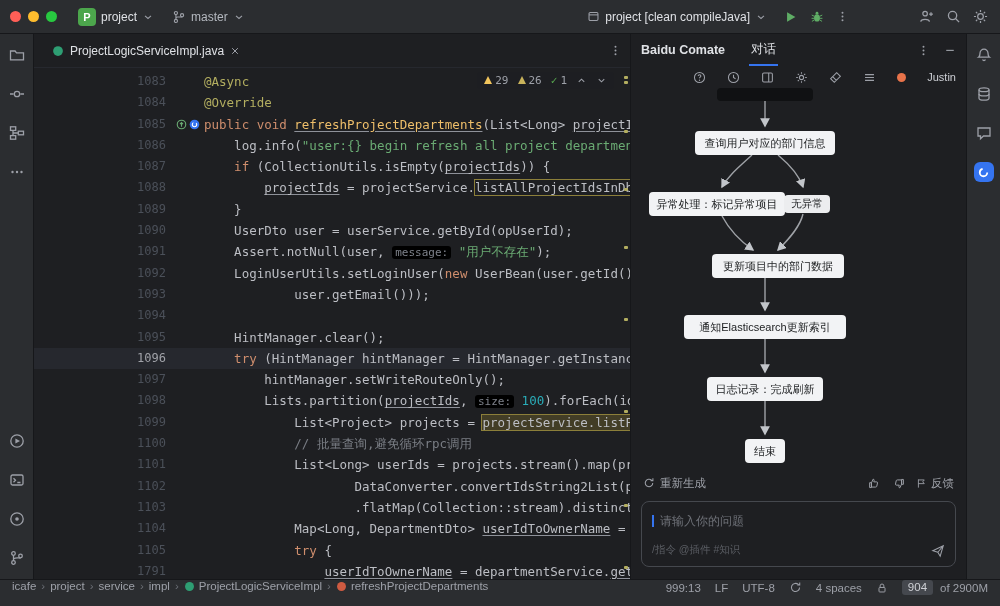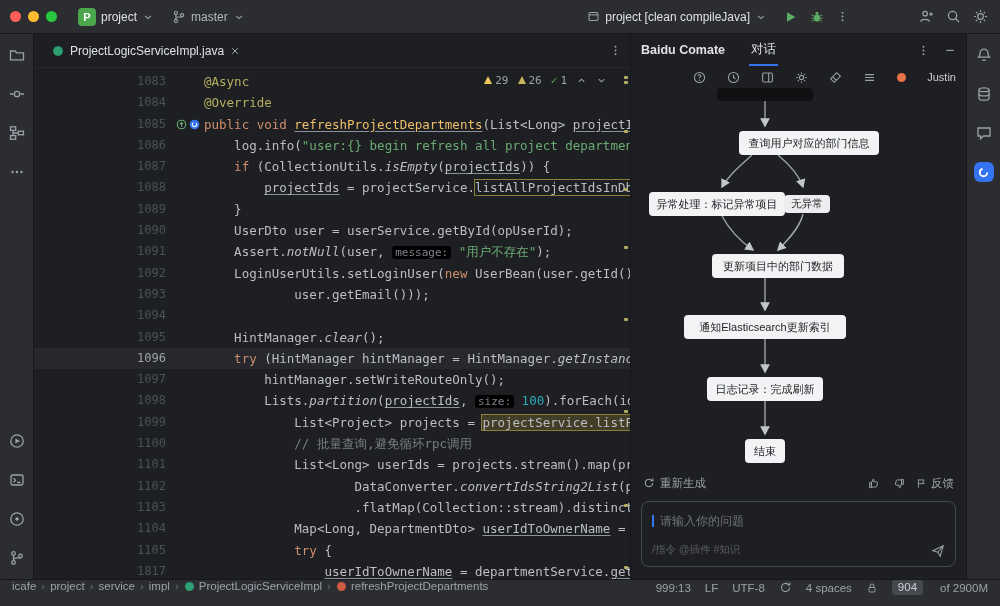--- a/index.html
+++ b/index.html
@@ -35,21 +35,21 @@
 .cur .ln{color:#A0A2A8}
 .gut{width:28px;flex:none;display:flex;align-items:center;gap:2px}
 .codetxt{flex:1;min-width:0;overflow:hidden}
 .tk-d{color:#BCBEC4}
 .tk-k{color:#CF8E6D}
 .tk-a{color:#B3AE60}
 .tk-s{color:#6AAB73}
 .tk-n{color:#2AACB8}
 .tk-c{color:#7A7E85}
 .tk-m{color:#EFBF6A}
-.tk-i{font-style:italic;color:#BCBEC4}
+.tk-i{color:#BCBEC4}
 .tk-h{color:#7E828B;background:#000000;border-radius:3px;padding:0 3px;font-size:11px}
 .tk-u{text-decoration:underline;text-underline-offset:2px;text-decoration-color:#8E9199}
 .tk-box{color:#BCBEC4;outline:1px solid #8C7F3A}
 .tk-wb{color:#BCBEC4;background:rgba(160,140,50,.28);outline:1px solid #8C7F3A}
 .inspections{position:absolute;top:4px;right:16px;display:flex;align-items:center;gap:9px;font-size:11px;color:#9DA0A8;background:rgba(30,31,34,.88);padding:2px 7px;border-radius:4px}
 .tri{width:0;height:0;border-left:4.5px solid transparent;border-right:4.5px solid transparent;border-bottom:8px solid #F2C55C;display:inline-block;margin-right:3px}
 .tri.dim{border-bottom-color:#C9B35B}
 .okmark{color:#57A64F;margin-right:3px}
 .stripe{position:absolute;top:0;right:0;width:8px;bottom:0}
 .tick{position:absolute;right:2px;width:4px;height:3px;background:#B3AE60;border-radius:1px}
@@ -71,21 +71,21 @@
 .inputbox{margin:6px 10px 12px;border:1px solid #45484E;border-radius:8px;min-height:58px;padding:9px 10px;position:relative;flex:none}
 .caret{display:inline-block;width:2px;height:12px;background:#3574F0;margin-right:6px;vertical-align:-2px}
 .placeholder{color:#6E7178;font-size:12px}
 .hints{color:#5A5D63;font-size:10.5px;margin-top:13px}
 .send{position:absolute;right:10px;bottom:8px}
 
 .statusbar{height:27px;background:#2B2D30;border-top:1px solid #16171A;display:flex;align-items:flex-start;padding:0 12px;font-size:11.5px;color:#9DA0A8}
 .crumb{display:flex;align-items:center;gap:4px}
 .sep::before{content:"›";color:#6B6E75;margin:0 5px}
 .sb-right{margin-left:auto;display:flex;align-items:center;gap:14px}
-.chip{background:#45484E;color:#CED0D6;padding:0 6px;border-radius:3px;margin-right:17px;line-height:15px}
+.chip{background:#45484E;color:#CED0D6;padding:0 6px;border-radius:3px;margin-right:7px;line-height:15px}
 .memwrap{display:flex;align-items:center}
 </style>
 </head>
 <body>
 
 <div class="titlebar">
   <div class="traffic">
     <span class="tl r"></span>
     <span class="tl y"></span>
     <span class="tl g"></span>
@@ -266,21 +266,21 @@
           <div class="line cur"><span class="ln">1096</span><span class="gut"></span><span class="codetxt"><span class="tk-d">    </span><span class="tk-k">try</span><span class="tk-d"> (HintManager hintManager = HintManager.</span><span class="tk-i">getInstance</span></span></div>
           <div class="line"><span class="ln">1097</span><span class="gut"></span><span class="codetxt"><span class="tk-d">        hintManager.setWriteRouteOnly();</span></span></div>
           <div class="line"><span class="ln">1098</span><span class="gut"></span><span class="codetxt"><span class="tk-d">        Lists.</span><span class="tk-i">partition</span><span class="tk-d">(</span><span class="tk-d tk-u">projectIds</span><span class="tk-d">, </span><span class="tk-h">size:</span><span class="tk-d"> </span><span class="tk-n">100</span><span class="tk-d">).forEach(ids -</span></span></div>
           <div class="line"><span class="ln">1099</span><span class="gut"></span><span class="codetxt"><span class="tk-d">            List&lt;Project&gt; projects = </span><span class="tk-wb">projectService.listProj</span></span></div>
           <div class="line"><span class="ln">1100</span><span class="gut"></span><span class="codetxt"><span class="tk-c">            // 批量查询,避免循环rpc调用</span></span></div>
           <div class="line"><span class="ln">1101</span><span class="gut"></span><span class="codetxt"><span class="tk-d">            List&lt;Long&gt; userIds = projects.stream().map(proje</span></span></div>
           <div class="line"><span class="ln">1102</span><span class="gut"></span><span class="codetxt"><span class="tk-d">                    DataConverter.</span><span class="tk-i">convertIdsString2List</span><span class="tk-d">(proj</span></span></div>
           <div class="line"><span class="ln">1103</span><span class="gut"></span><span class="codetxt"><span class="tk-d">                    .flatMap(Collection::stream).distinct()</span></span></div>
           <div class="line"><span class="ln">1104</span><span class="gut"></span><span class="codetxt"><span class="tk-d">            Map&lt;Long, DepartmentDto&gt; </span><span class="tk-d tk-u">userIdToOwnerName</span><span class="tk-d"> = </span></span></div>
           <div class="line"><span class="ln">1105</span><span class="gut"></span><span class="codetxt"><span class="tk-d">            </span><span class="tk-k">try</span><span class="tk-d"> {</span></span></div>
-          <div class="line"><span class="ln">1817</span><span class="gut"></span><span class="codetxt"><span class="tk-d">                </span><span class="tk-d tk-u">userIdToOwnerName</span><span class="tk-d"> = departmentService.</span><span class="tk-d tk-u">getOwn</span></span></div>
+          <div class="line"><span class="ln">1791</span><span class="gut"></span><span class="codetxt"><span class="tk-d">                </span><span class="tk-d tk-u">userIdToOwnerName</span><span class="tk-d"> = departmentService.</span><span class="tk-d tk-u">getOwn</span></span></div>
         </div>
 
       <div class="inspections">
         <span><span class="tri"></span><span>29</span></span>
         <span><span class="tri dim"></span><span>26</span></span>
         <span><span class="okmark">✓</span><span>1</span></span>
         <svg width="11" height="11" viewBox="0 0 16 16">
             <polyline points="4,10 8,6 12,10" fill="none" stroke="#9DA0A8" stroke-width="1.5"></polyline>
           </svg>
         <svg width="11" height="11" viewBox="0 0 16 16">
@@ -358,21 +358,21 @@
           <path d="M147,67 C159,77 168,87 172,99" marker-end="url(#ah)"></path>
           <path d="M91,128 C99,143 112,155 122,162" marker-end="url(#ah)"></path>
           <path d="M172,126 C169,139 158,151 147,162" marker-end="url(#ah)"></path>
           <path d="M134,190 V222" marker-end="url(#ah)"></path>
           <path d="M134,251 V284" marker-end="url(#ah)"></path>
           <path d="M134,313 V346" marker-end="url(#ah)"></path>
         </g>
       </svg>
       <div>
           <div class="fnode dark" style="left: 86px; top: 0px; width: 96px; height: 13px;"></div>
-          <div class="fnode" style="left: 64px; top: 43px; width: 140px; margin-left: 44px;">查询用户对应的部门信息</div>
+          <div class="fnode" style="left: 64px; top: 43px; width: 140px;">查询用户对应的部门信息</div>
           <div class="fnode" style="left: 18px; top: 104px; width: 136px;">异常处理：标记异常项目</div>
           <div class="fnode label" style="left: 153px; top: 107px; width: 46px; height: 18px;">无异常</div>
           <div class="fnode" style="left: 81px; top: 166px; width: 132px;">更新项目中的部门数据</div>
           <div class="fnode" style="left: 53px; top: 227px; width: 162px;">通知Elasticsearch更新索引</div>
           <div class="fnode" style="left: 76px; top: 289px; width: 116px;">日志记录：完成刷新</div>
           <div class="fnode" style="left: 114px; top: 351px; width: 40px;">结束</div>
         </div>
     </div>
 
     <div class="actions">

